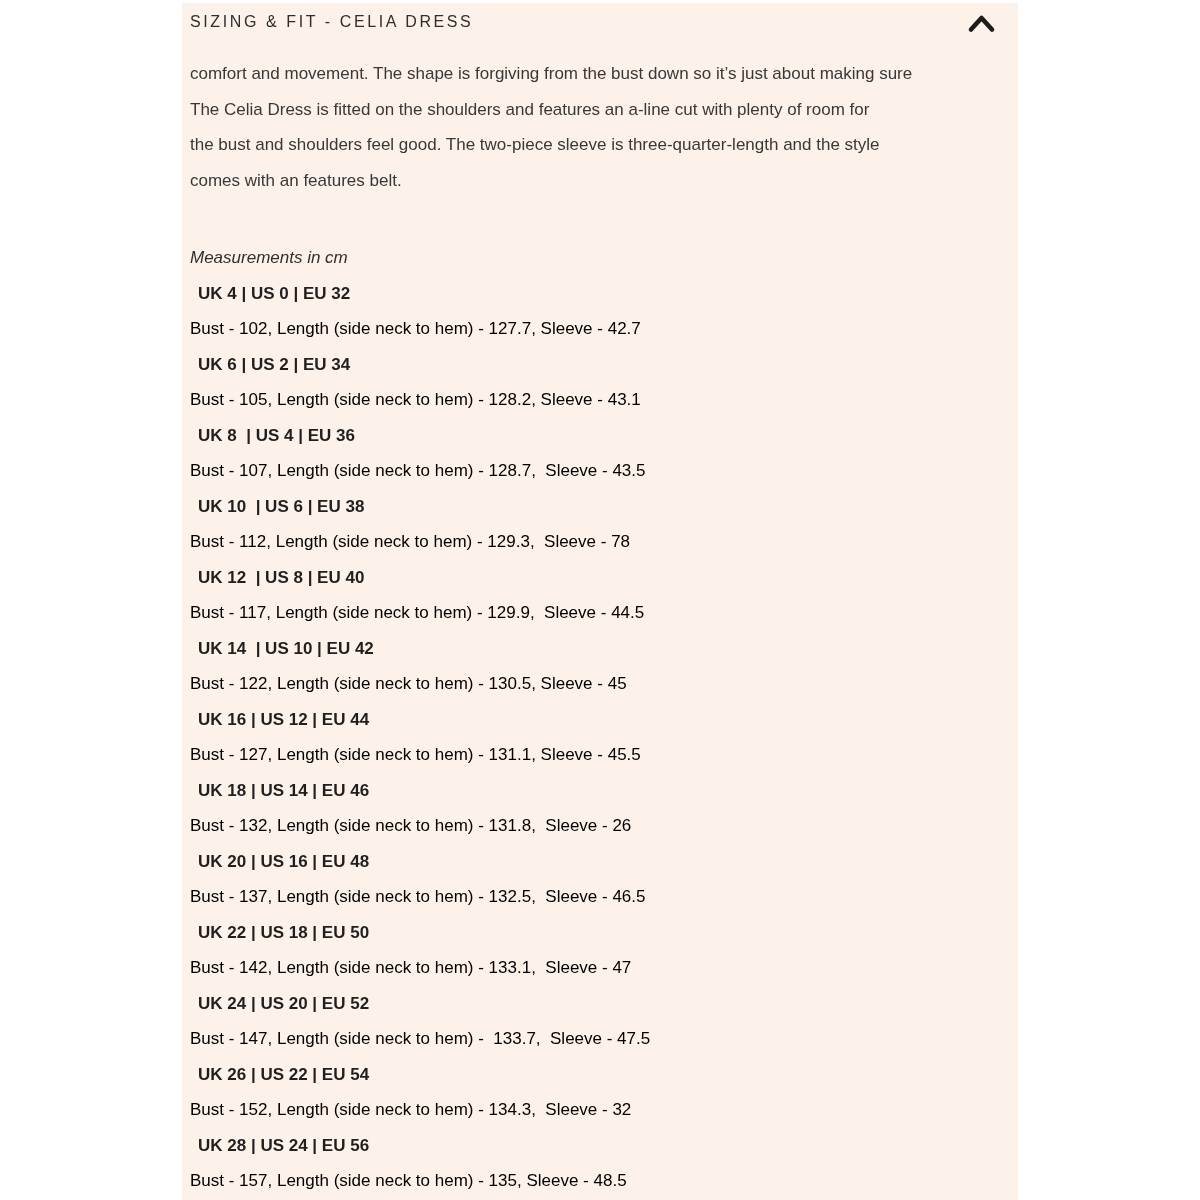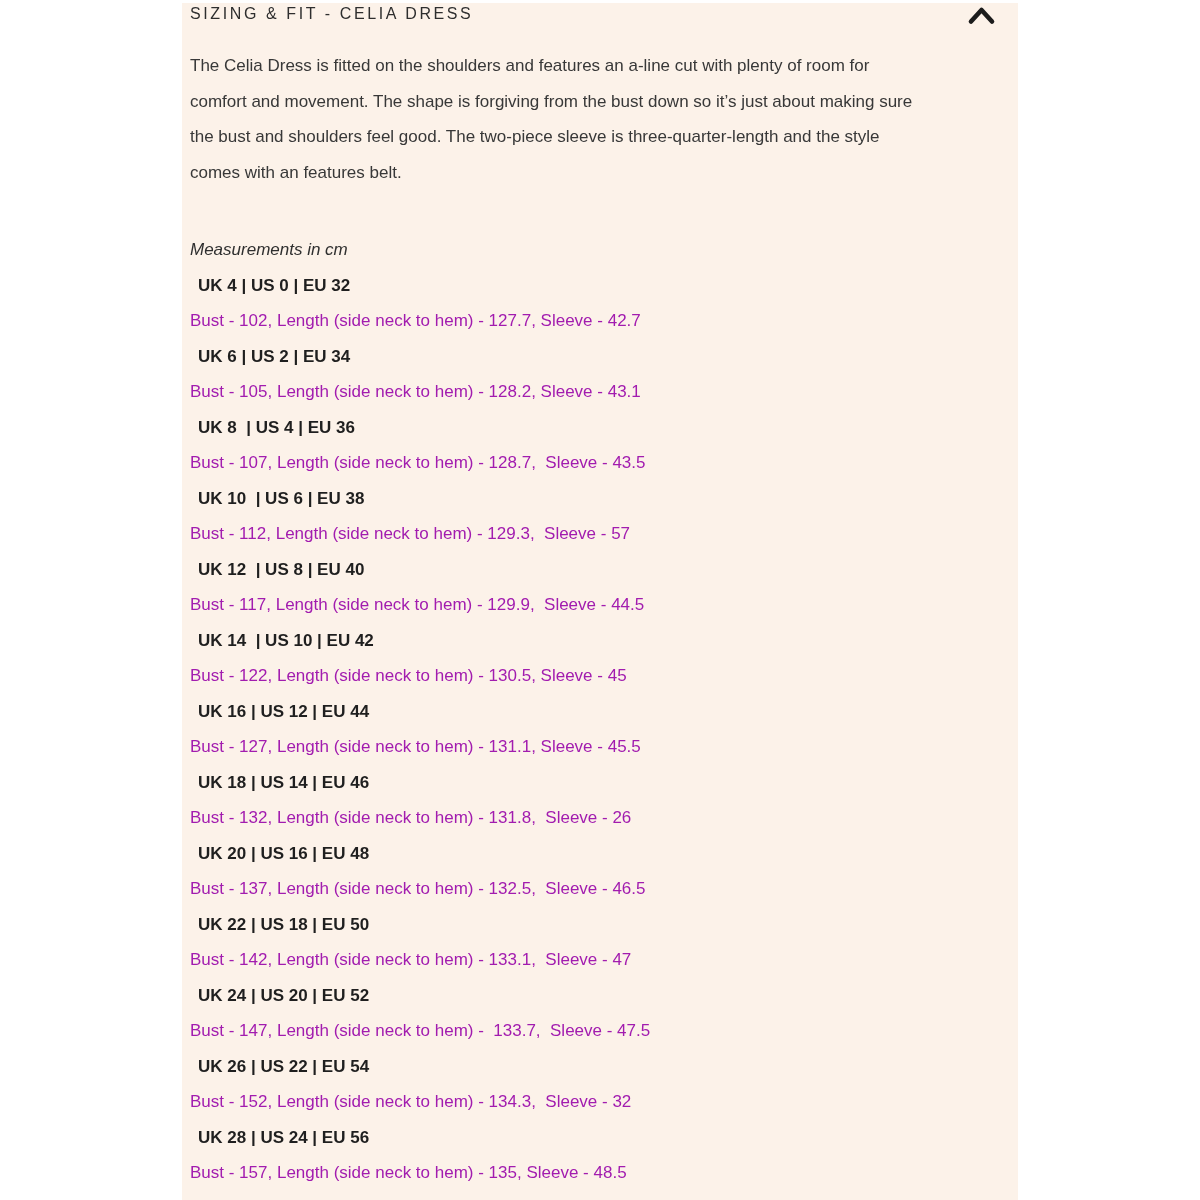--- a/index.html
+++ b/index.html
@@ -14,21 +14,21 @@
     left: 182px; top: 3px;
     width: 836px; height: 1197px;
     background: #fcf2e9;
     padding: 0 22px 0 8px;
     overflow: hidden;
   }
   .accordion-header {
     display: flex;
     justify-content: space-between;
     align-items: flex-start;
-    padding-top: 1px;
+    padding-top: 9px;
     cursor: pointer;
   }
   .section-title {
     font-size: 16px;
     font-weight: 400;
     letter-spacing: 2.6px;
     color: #2e2e2e;
     line-height: 20px;
   }
   .collapse-btn {
@@ -64,43 +64,43 @@
     font-weight: 700;
     line-height: 35.5px;
     color: #1f1f1f;
     white-space: pre-wrap;
     margin-left: 8px;
   }
   .size-detail {
     font-size: 17px;
     font-weight: 400;
     line-height: 35.5px;
-    color: #a21caf;
+    color: #000000;
     white-space: pre-wrap;
   }
 </style>
 </head>
 <body>
 
 <div class="panel">
 
   <div class="accordion-header">
     <div class="section-title">SIZING &amp; FIT - CELIA DRESS</div>
     <button class="collapse-btn">
       <span>
         <svg width="29" height="21" viewBox="0 0 29 21">
           <polyline points="4,16.5 14.5,5 25,16.5" fill="none" stroke="#1c1c1c" stroke-width="4.6" stroke-linecap="round" stroke-linejoin="round"></polyline>
         </svg>
       </span>
     </button>
   </div>
 
   <div class="description">
+    <div class="desc-line">comfort and movement. The shape is forgiving from the bust down so it’s just about making sure</div>
     <div class="desc-line">The Celia Dress is fitted on the shoulders and features an a-line cut with plenty of room for</div>
-    <div class="desc-line">comfort and movement. The shape is forgiving from the bust down so it’s just about making sure</div>
     <div class="desc-line">the bust and shoulders feel good. The two-piece sleeve is three-quarter-length and the style</div>
     <div class="desc-line">comes with an features belt.</div>
   </div>
 
   <div class="measure-block">
     <div class="units-note">Measurements in cm</div>
     <div>
   <div class="size-row">
     <div class="size-label">UK 4 | US 0 | EU 32</div>
     <div class="size-detail">Bust - 102, Length (side neck to hem) - 127.7, Sleeve - 42.7</div>
@@ -111,21 +111,21 @@
     <div class="size-detail">Bust - 105, Length (side neck to hem) - 128.2, Sleeve - 43.1</div>
   </div>
 
   <div class="size-row">
     <div class="size-label">UK 8  | US 4 | EU 36</div>
     <div class="size-detail">Bust - 107, Length (side neck to hem) - 128.7,  Sleeve - 43.5</div>
   </div>
 
   <div class="size-row">
     <div class="size-label">UK 10  | US 6 | EU 38</div>
-    <div class="size-detail">Bust - 112, Length (side neck to hem) - 129.3,  Sleeve - 57</div>
+    <div class="size-detail">Bust - 112, Length (side neck to hem) - 129.3,  Sleeve - 78</div>
   </div>
 
   <div class="size-row">
     <div class="size-label">UK 12  | US 8 | EU 40</div>
     <div class="size-detail">Bust - 117, Length (side neck to hem) - 129.9,  Sleeve - 44.5</div>
   </div>
 
   <div class="size-row">
     <div class="size-label">UK 14  | US 10 | EU 42</div>
     <div class="size-detail">Bust - 122, Length (side neck to hem) - 130.5, Sleeve - 45</div>

